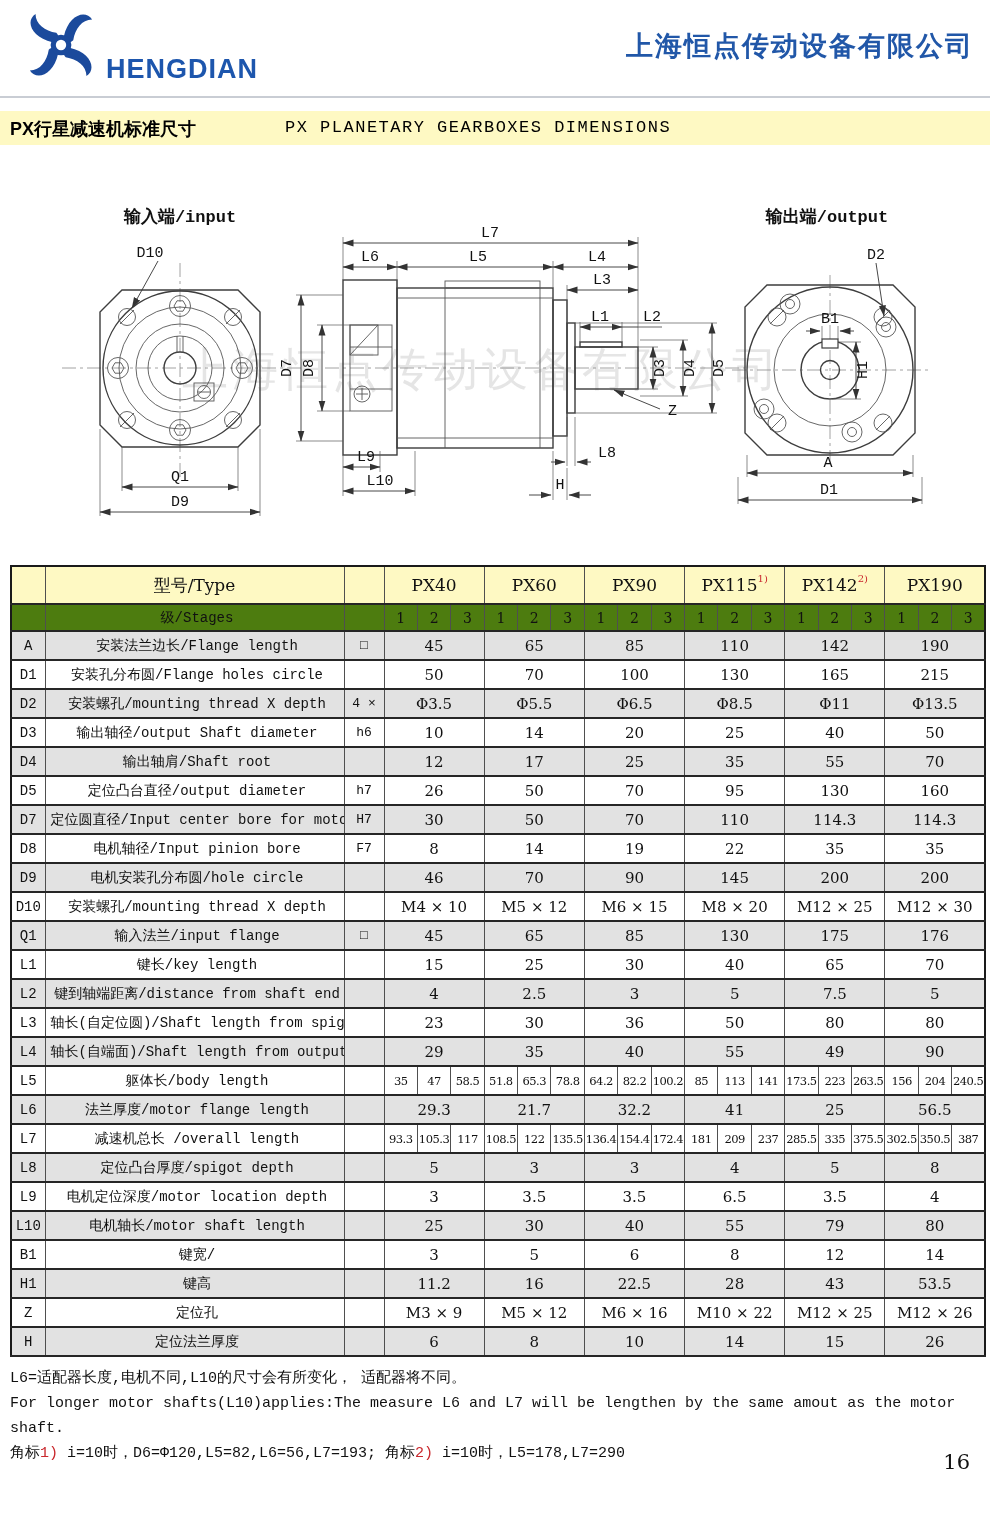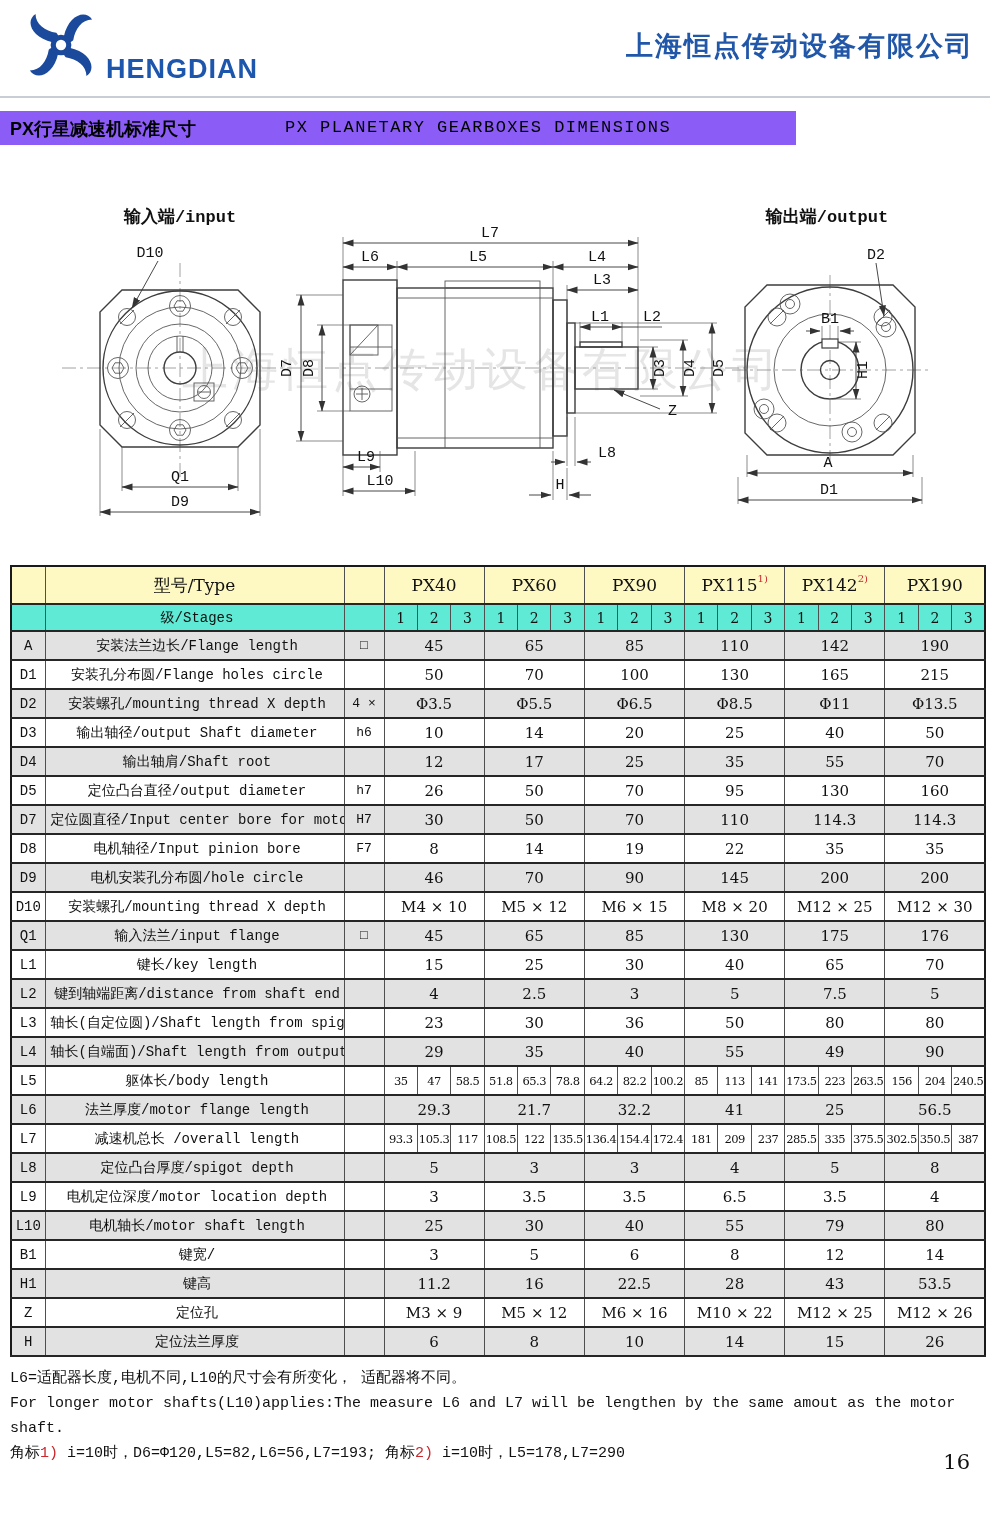--- a/index.html
+++ b/index.html
@@ -7,21 +7,21 @@
         font-family:"Liberation Mono","DejaVu Sans Mono",monospace;color:#111;}
   
   .top-header{position:absolute;top:0;left:0;width:990px;height:96px;background:#fff;
               border-bottom:2px solid #c9cdd4;}
   .logo-svg{position:absolute;left:28px;top:12px;}
   .brand{position:absolute;left:106px;top:30px;font-family:"Liberation Sans",sans-serif;
          font-size:27px;font-weight:bold;color:#1d56ad;letter-spacing:1px;margin-top:24px;}
   .company{position:absolute;right:16px;top:28px;font-family:"Liberation Sans",sans-serif;
            font-size:27px;font-weight:bold;color:#2157a8;letter-spacing:2px;}
   
-  .title-banner{position:absolute;top:111px;left:0;width:796px;height:34px;background:#8b5cf6;}
+  .title-banner{position:absolute;top:111px;left:0;width:990px;height:34px;background:#fef9c3;}
   .title-cn{position:absolute;left:10px;top:6px;font-family:"Liberation Sans",sans-serif;
             font-size:18px;font-weight:bold;color:#000;}
   .title-en{position:absolute;left:285px;top:7px;font-size:17px;font-weight:normal;
             letter-spacing:1.5px;color:#000;}
   
   .diagram{position:absolute;top:155px;left:0;}
   .ol{fill:none;stroke:#3d3d3d;stroke-width:1.4;}
   .tl{fill:none;stroke:#565656;stroke-width:0.9;}
   .ext{fill:none;stroke:#5a5a5a;stroke-width:0.7;}
   .dim{fill:none;stroke:#333;stroke-width:0.9;}
@@ -29,21 +29,21 @@
   .dtext{font:15px "Liberation Mono",monospace;fill:#111;}
   .cap{font:600 17px "Liberation Mono",monospace;fill:#111;}
   .wm{font:46px "Liberation Sans",sans-serif;fill:#bcbcbc;opacity:.38;letter-spacing:4px;}
   
   .dim-table{position:absolute;top:565px;left:10px;width:975px;border-collapse:collapse;
              table-layout:fixed;font-family:"DejaVu Serif",serif;}
   .dim-table th,.dim-table td{border:1px solid #4f4f4f;border-bottom:2px solid #262626;
              text-align:center;vertical-align:middle;padding:0;overflow:hidden;white-space:nowrap;}
   .dim-table{border:2px solid #1a1a1a;}
   #type-row th{height:36px;background:#fef9c3;font-weight:normal;font-size:17px;}
-  #stage-row td{height:25px;background:#5eead4;font-size:14px;}
+  #stage-row td{height:25px;background:#4d7c0f;font-size:14px;}
   tbody tr{height:29px;background:#fff;}
   tbody tr.shade{background:#e2e2e2;}
   .key-c{font-family:"Liberation Mono",monospace;font-size:14px;}
   .desc-c{text-align:left;padding-left:5px !important;
           font-family:"Liberation Mono",monospace;font-size:14px;}
   .desc-h{font-size:16px;}
   .sym-c{font-size:13px;font-family:"Liberation Mono",monospace;}
   .val-c{font-size:15px;}
   .dense-c{font-size:11.5px;letter-spacing:-0.5px;}
   .type-sup{color:#c9282d;font-size:10px;position:relative;top:-2px;}

